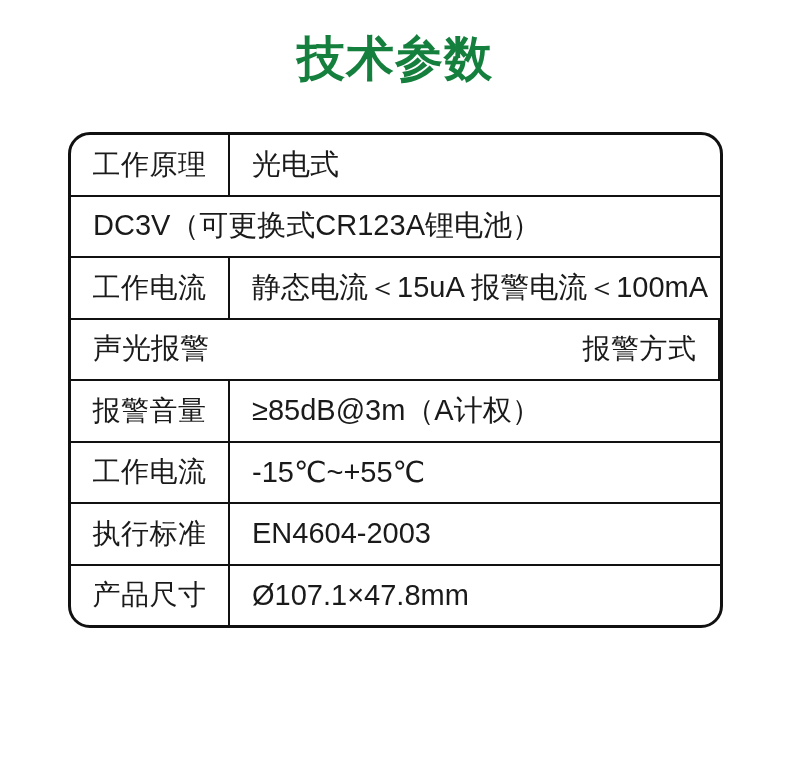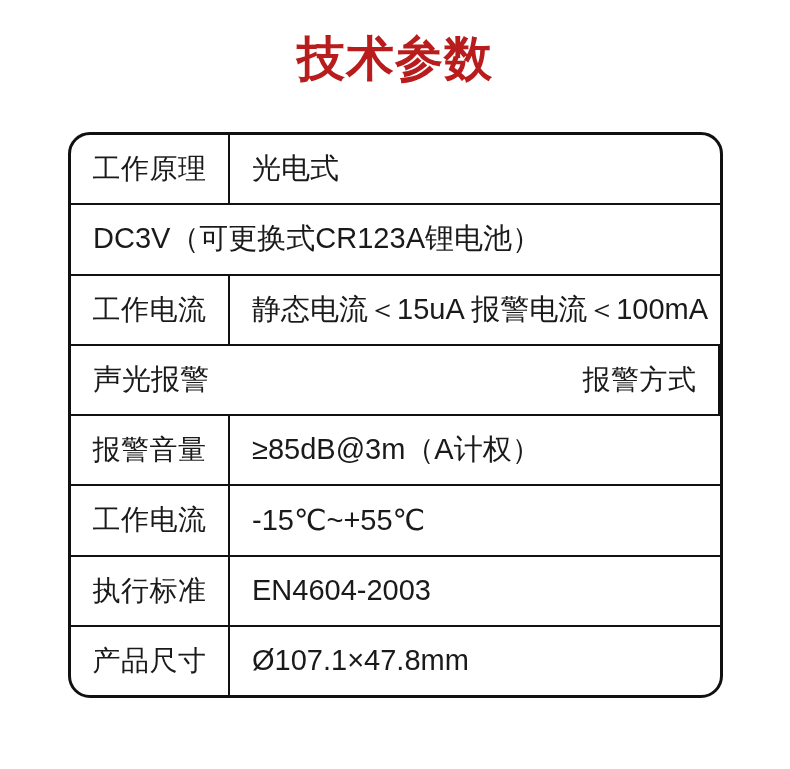--- a/index.html
+++ b/index.html
@@ -18,29 +18,29 @@
   .title {
     position: absolute;
     top: 30px;
     left: 0;
     width: 100%;
     margin: 0;
     text-align: center;
     font-size: 48px;
     line-height: 1.2;
     font-weight: 900;
-    color: #b91c1c;
+    color: #15803d;
     letter-spacing: 1px;
   }
   .spec-table {
     position: absolute;
     left: 68px;
     top: 132px;
     width: 655px;
-    height: 566px;
+    height: 496px;
     box-sizing: border-box;
     border: 3px solid #111111;
     border-radius: 22px;
     overflow: hidden;
     display: flex;
     flex-direction: column;
     background: #ffffff;
   }
   .row {
     flex: 1 1 0;

